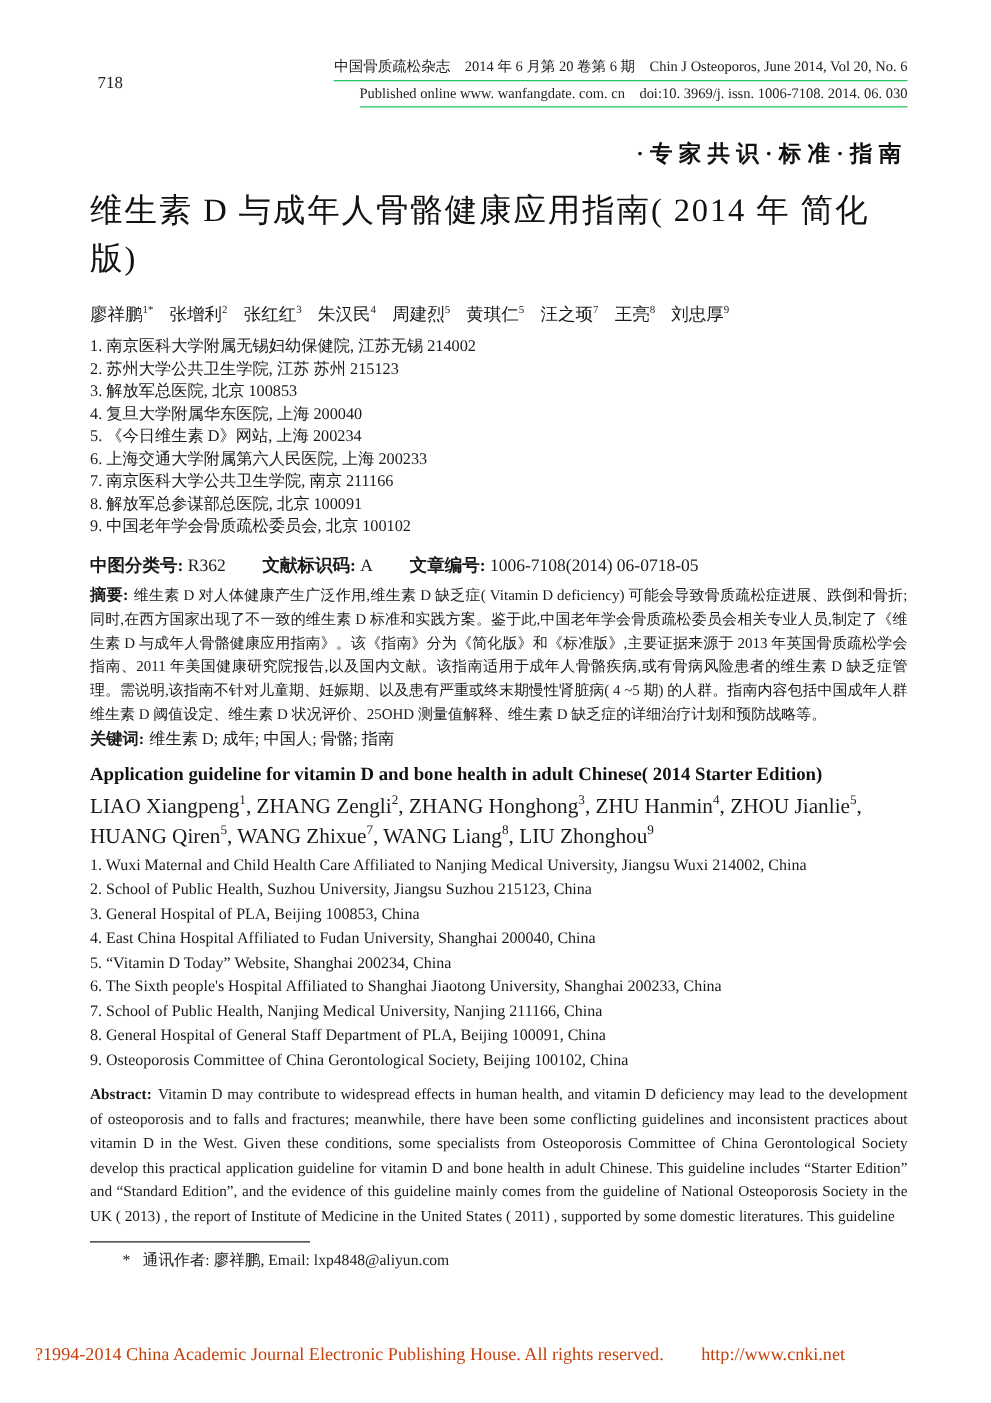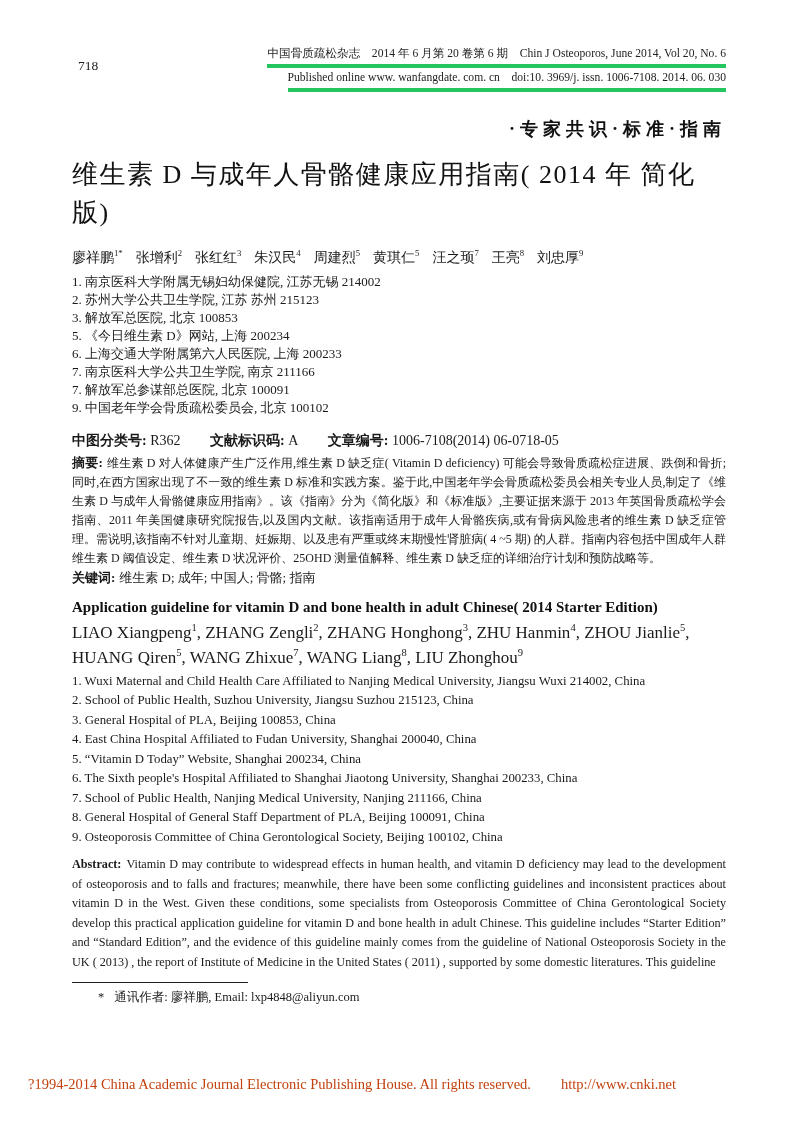--- a/index.html
+++ b/index.html
@@ -4,21 +4,21 @@
 <style>
   html,body{margin:0;padding:0;background:#e9e9e9;}
   .page{
     position:relative;width:793px;height:1122px;background:#ffffff;
     font-family:"Liberation Serif","DejaVu Serif",serif;color:#1a1a1a;
     overflow:hidden;margin:0 auto;
   }
   .page-number{position:absolute;left:78px;top:58px;font-size:13.5px;color:#222;}
   .main-flow{position:absolute;left:72px;top:44px;width:654px;}
   .journal-header{text-align:right;font-size:11.6px;line-height:20px;color:#222;}
-  .journal-header .hline{display:inline-block;border-bottom:4px solid #22c55e;padding-bottom:0px;}
+  .journal-header .hline{display:inline-block;border-bottom:1px solid #22c55e;padding-bottom:0px;}
   .section-heading{margin-top:26px;text-align:right;font-size:18px;font-weight:bold;
     letter-spacing:5px;line-height:22px;color:#111;}
   .title-cn{margin-top:16px;font-size:26px;line-height:38px;letter-spacing:1.5px;color:#111;}
   .authors-row{margin-top:12px;font-size:14px;line-height:19px;color:#1a1a1a;}
   .author-cn{margin-right:13px;white-space:nowrap;}
   .author-cn sup,.author-en sup{font-size:0.62em;}
   .affils-cn{margin-top:6px;font-size:13px;line-height:18px;color:#1a1a1a;}
   .affil-line{white-space:nowrap;}
   .meta-line{margin-top:14px;font-size:14px;line-height:20px;}
   .b{font-weight:bold;}
@@ -62,24 +62,25 @@
       <div>维生素 D 与成年人骨骼健康应用指南( 2014 年 简化</div>
       <div>版)</div>
     </div>
 
     <div class="authors-row"><span class="author-cn"><span>廖祥鹏</span><sup>1*</sup></span><span class="author-cn"><span>张增利</span><sup>2</sup></span><span class="author-cn"><span>张红红</span><sup>3</sup></span><span class="author-cn"><span>朱汉民</span><sup>4</sup></span><span class="author-cn"><span>周建烈</span><sup>5</sup></span><span class="author-cn"><span>黄琪仁</span><sup>5</sup></span><span class="author-cn"><span>汪之顼</span><sup>7</sup></span><span class="author-cn"><span>王亮</span><sup>8</sup></span><span class="author-cn"><span>刘忠厚</span><sup>9</sup></span></div>
 
     <div class="affils-cn">
         <div class="affil-line">1. 南京医科大学附属无锡妇幼保健院, 江苏无锡 214002</div>
         <div class="affil-line">2. 苏州大学公共卫生学院, 江苏 苏州 215123</div>
         <div class="affil-line">3.  解放军总医院, 北京 100853</div>
+        <div class="affil-line">4. 复旦大学附属华东医院, 上海 200040</div>
         <div class="affil-line">5. 《今日维生素 D》网站, 上海 200234</div>
         <div class="affil-line">6. 上海交通大学附属第六人民医院, 上海 200233</div>
         <div class="affil-line">7. 南京医科大学公共卫生学院, 南京 211166</div>
-        <div class="affil-line">7. 解放军总参谋部总医院, 北京 100091</div>
+        <div class="affil-line">8. 解放军总参谋部总医院, 北京 100091</div>
         <div class="affil-line">9. 中国老年学会骨质疏松委员会, 北京 100102</div>
       </div>
 
     <div class="meta-line">
       <span class="b">中图分类号:</span>
       <span class="val">R362</span>
       <span class="b">文献标识码:</span>
       <span class="val">A</span>
       <span class="b">文章编号:</span>
       <span>1006-7108(2014) 06-0718-05</span>

